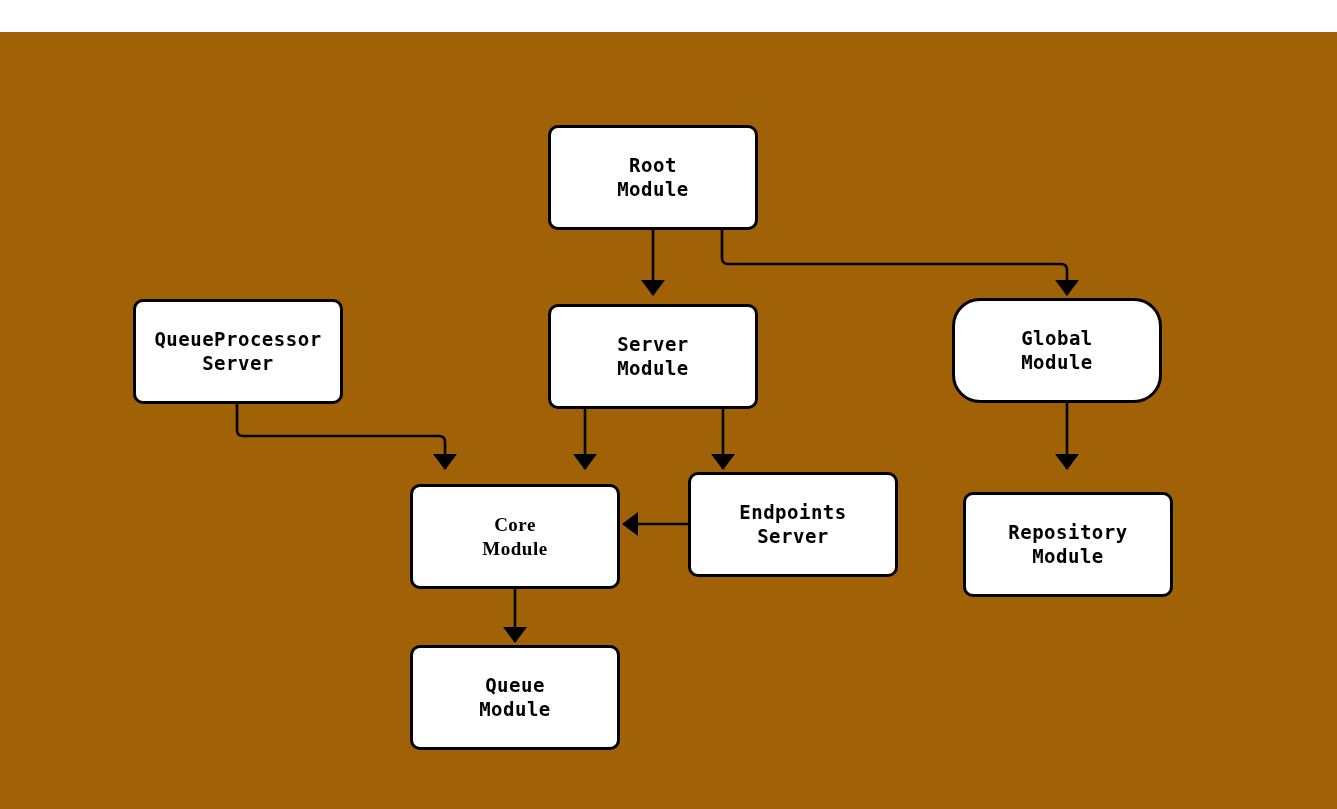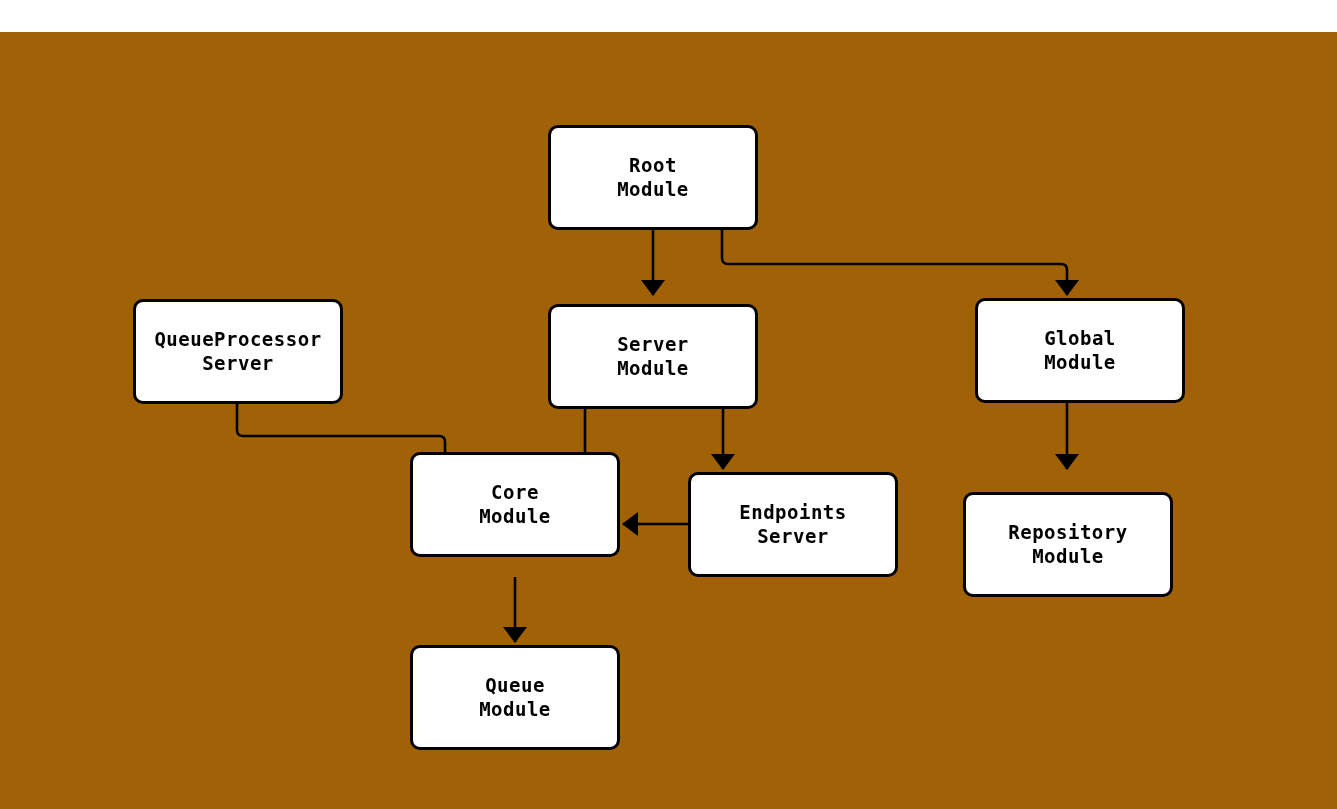--- a/index.html
+++ b/index.html
@@ -46,22 +46,22 @@
     line-height: 1.25;
     color: #000000;
     text-align: center;
     white-space: pre-line;
     letter-spacing: 0.5px;
   }
   
   .pos-root            { left: 548px; top: 93px;  }
   .pos-queue-processor { left: 133px; top: 267px; }
   .pos-server          { left: 548px; top: 272px; }
-  .pos-global          { left: 975px; top: 266px; }
-  .pos-core            { left: 410px; top: 420px; }
+  .pos-global          { left: 952px; top: 266px; border-radius: 28px; }
+  .pos-core            { left: 410px; top: 452px; font-family: Liberation Serif, serif; }
   .pos-endpoints       { left: 688px; top: 440px; }
   .pos-repository      { left: 963px; top: 460px; }
   .pos-queue           { left: 410px; top: 613px; align-items: center; }
 </style>
 </head>
 <body>
 
 <div class="canvas">
 
   <svg class="edges" viewBox="0 0 1337 809" xmlns="http://www.w3.org/2000/svg">

